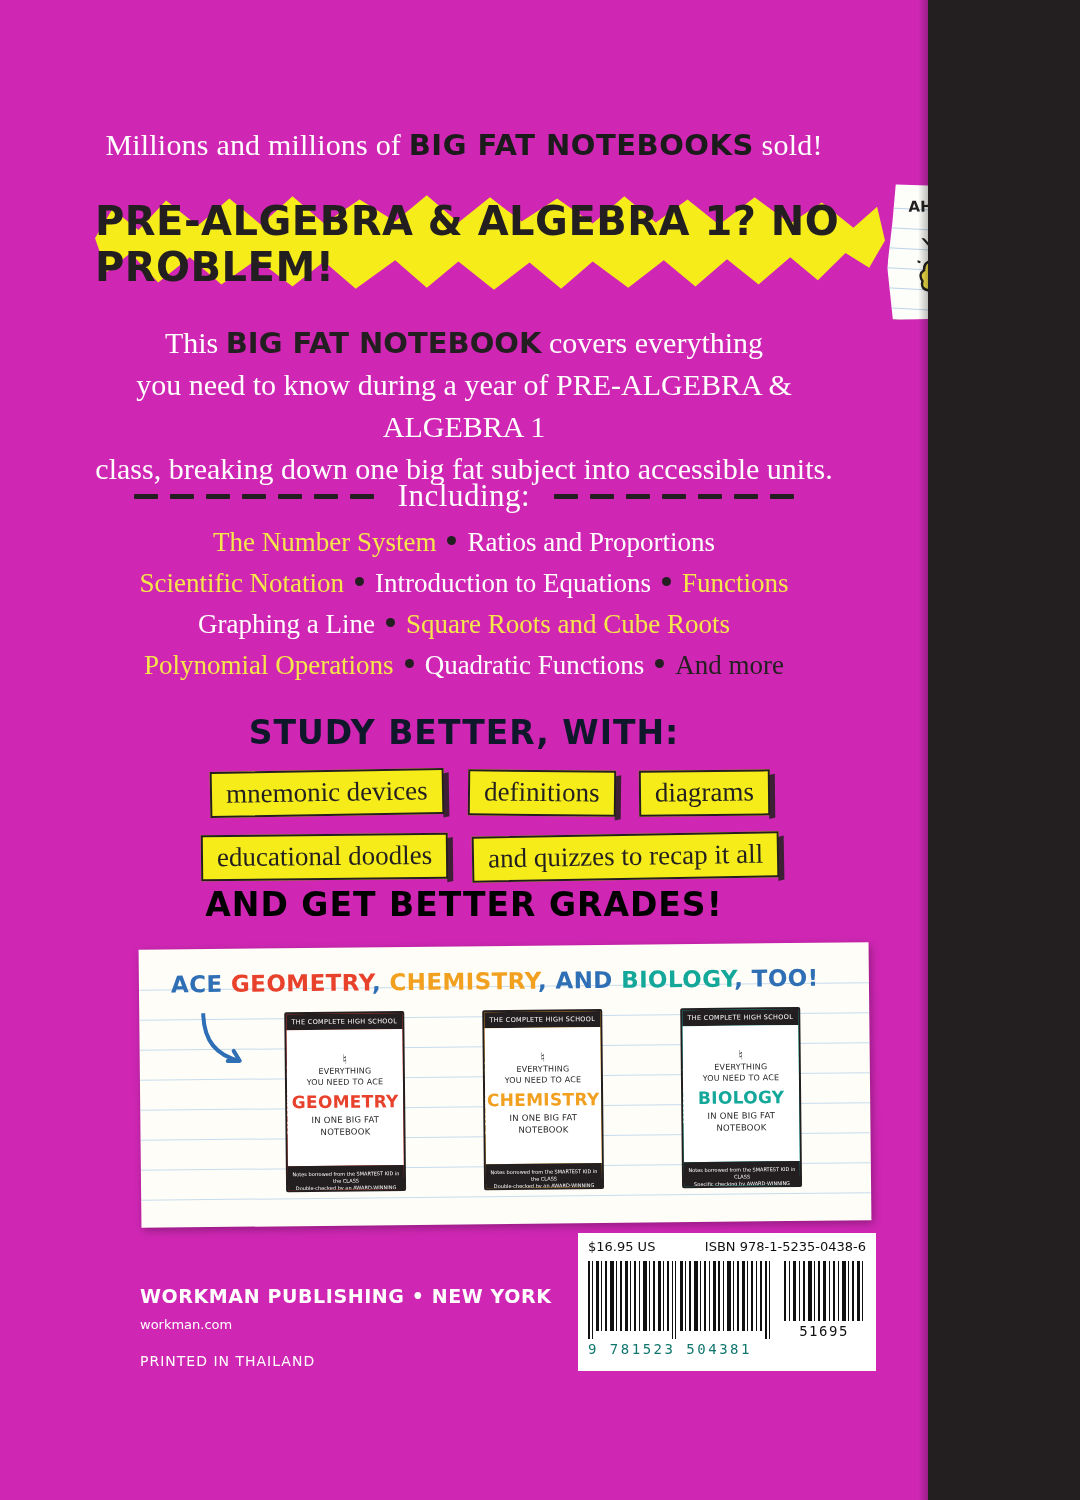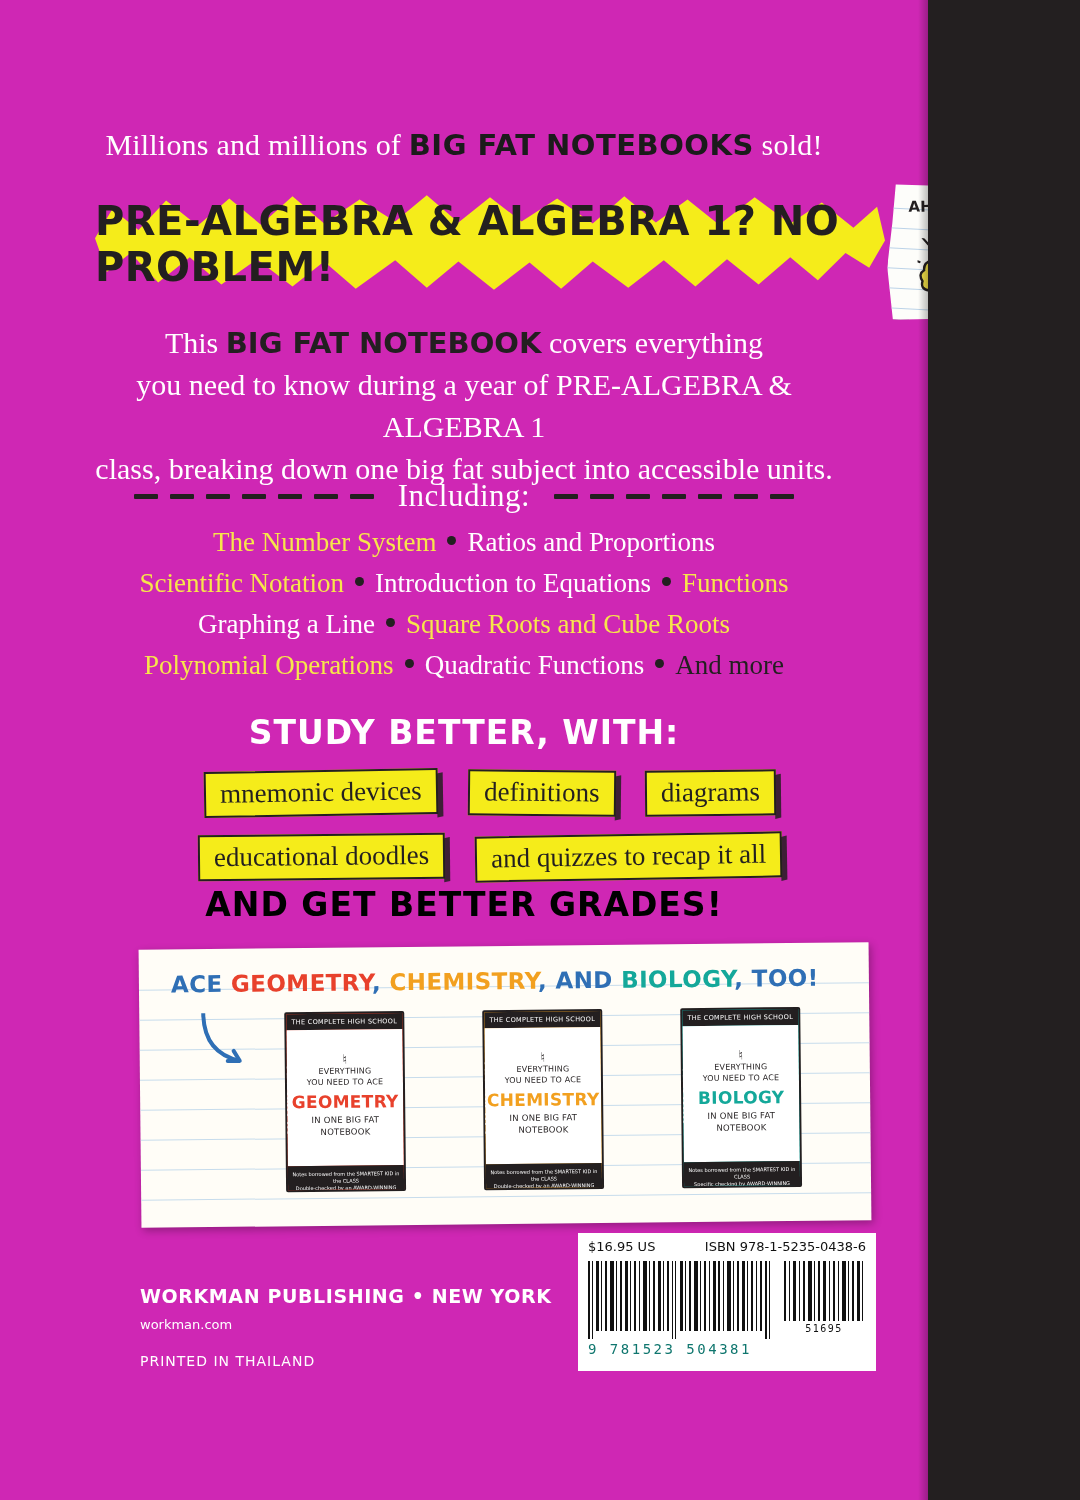--- a/index.html
+++ b/index.html
@@ -174,32 +174,32 @@
   }
 
   
   .study-better {
     position: absolute;
     top: 713px; left: 64px; width: 800px;
     text-align: center;
     font-family: "DejaVu Sans", sans-serif;
     font-weight: bold;
     font-size: 33px;
-    color: #ffffff;
+    color: #0f172a;
     letter-spacing: 1px;
   }
   .chips {
     position: absolute;
     top: 770px; left: 110px; width: 760px;
   }
   .chip-row {
     display: flex;
     justify-content: center;
     align-items: center;
-    gap: 30px;
+    gap: 24px;
     margin-bottom: 18px;
   }
   .chip {
     position: relative;
     display: inline-block;
     padding: 4px 14px 6px 14px;
     font-size: 27px;
     color: #231f20;
     background: #f5ec1a;
     border: 2px solid #231f20;
@@ -410,21 +410,21 @@
     font-size: 14px;
     letter-spacing: 2.5px;
     color: #0f766e;
   }
   .bc-addon-digits {
     position: absolute;
     left: 204px; top: 90px;
     width: 84px;
     text-align: center;
     font-family: "DejaVu Sans Mono", monospace;
-    font-size: 10px;
+    font-size: 14px;
     letter-spacing: 1.5px;
     color: #111;
   }
 </style>
 </head>
 <body>
 
 <div class="page">
 
   <div class="content">

